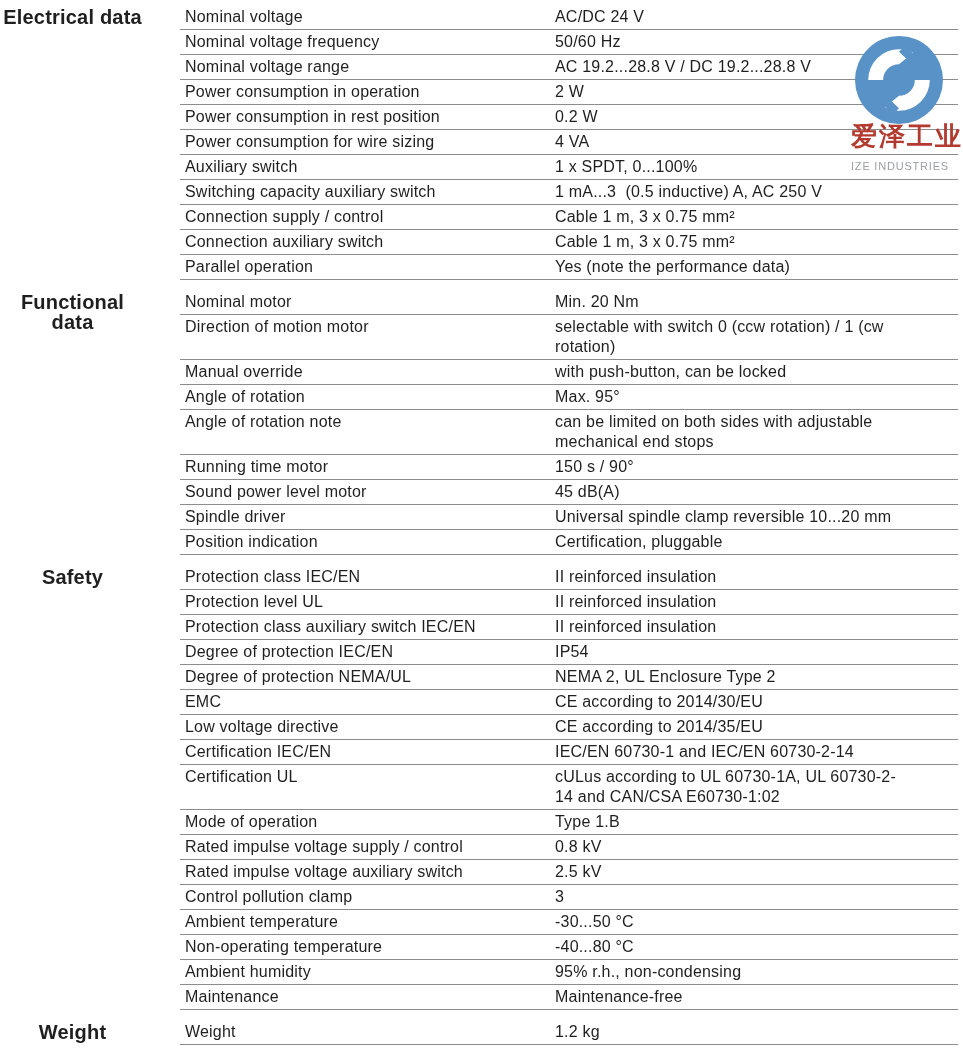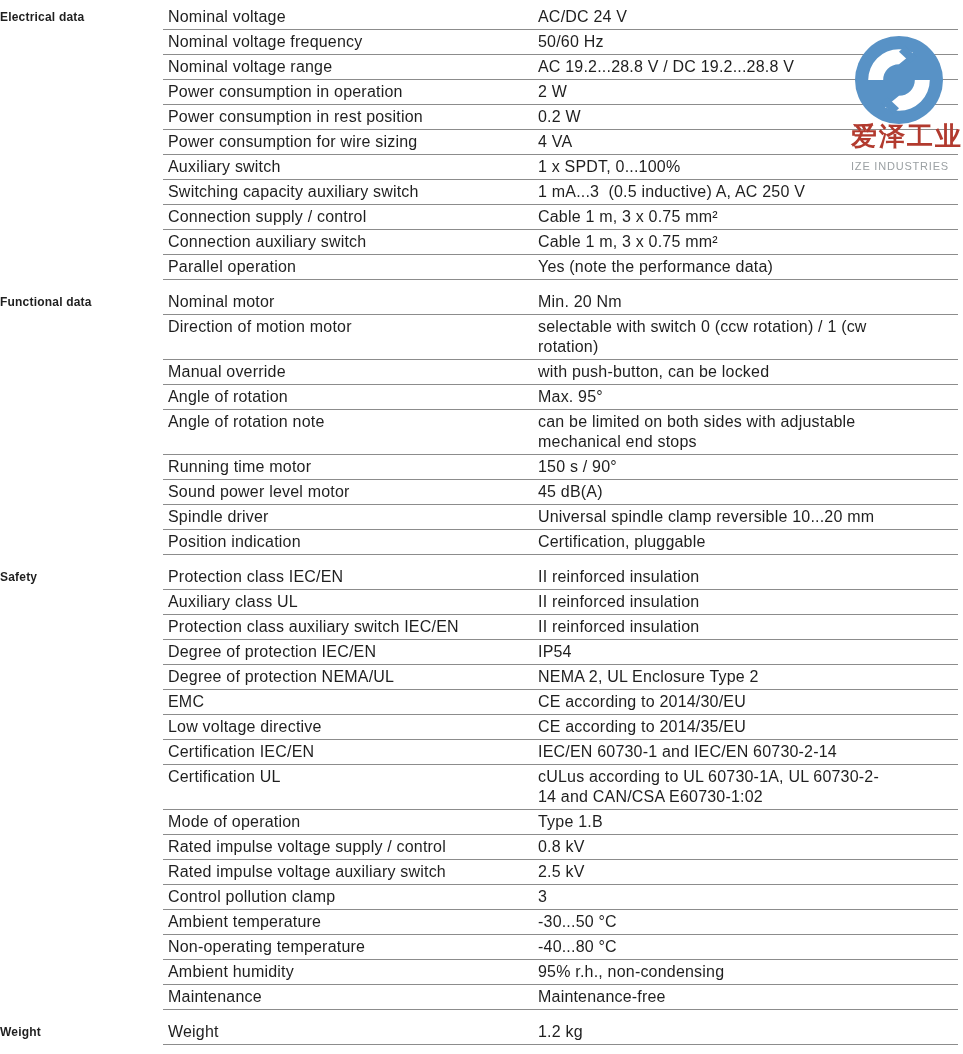--- a/index.html
+++ b/index.html
@@ -12,26 +12,26 @@
   html,body{margin:0;padding:0;background:#ffffff;}
   body{
     width:963px;height:1054px;
     font-family:"Liberation Sans","DejaVu Sans",sans-serif;
     color:var(--text);
   }
   .page{position:relative;width:963px;height:1054px;overflow:hidden;background:#fff;}
   #sections{padding-top:5px;}
   .section{display:flex;margin-bottom:10px;}
   .section-label{
-    width:145px;flex:0 0 145px;text-align:left;
-    font-weight:bold;font-size:12px;line-height:20px;
+    width:145px;flex:0 0 145px;text-align:center;
+    font-weight:bold;font-size:20px;line-height:20px;
     padding-top:2px;color:var(--text);
     letter-spacing:0.2px;
   }
-  .rows{flex:1;margin-left:18px;margin-right:5px;}
+  .rows{flex:1;margin-left:35px;margin-right:5px;}
   .row{display:flex;border-bottom:1px solid var(--line);padding:2px 0;}
   .prop{
     width:375px;flex:0 0 375px;box-sizing:border-box;padding-left:5px;
     font-size:16px;line-height:20px;letter-spacing:0.2px;
   }
   .val{
     flex:1;font-size:16px;line-height:20px;letter-spacing:0.2px;
     white-space:pre-wrap;
   }
   
@@ -145,21 +145,21 @@
         </div>
       </div>
       <div class="section">
         <div class="section-label">Safety</div>
         <div class="rows">
           <div class="row">
             <div class="prop">Protection class IEC/EN</div>
             <div class="val">II reinforced insulation</div>
           </div>
           <div class="row">
-            <div class="prop">Auxiliary class UL</div>
+            <div class="prop">Protection level UL</div>
             <div class="val">II reinforced insulation</div>
           </div>
           <div class="row">
             <div class="prop">Protection class auxiliary switch IEC/EN</div>
             <div class="val">II reinforced insulation</div>
           </div>
           <div class="row">
             <div class="prop">Degree of protection IEC/EN</div>
             <div class="val">IP54</div>
           </div>

